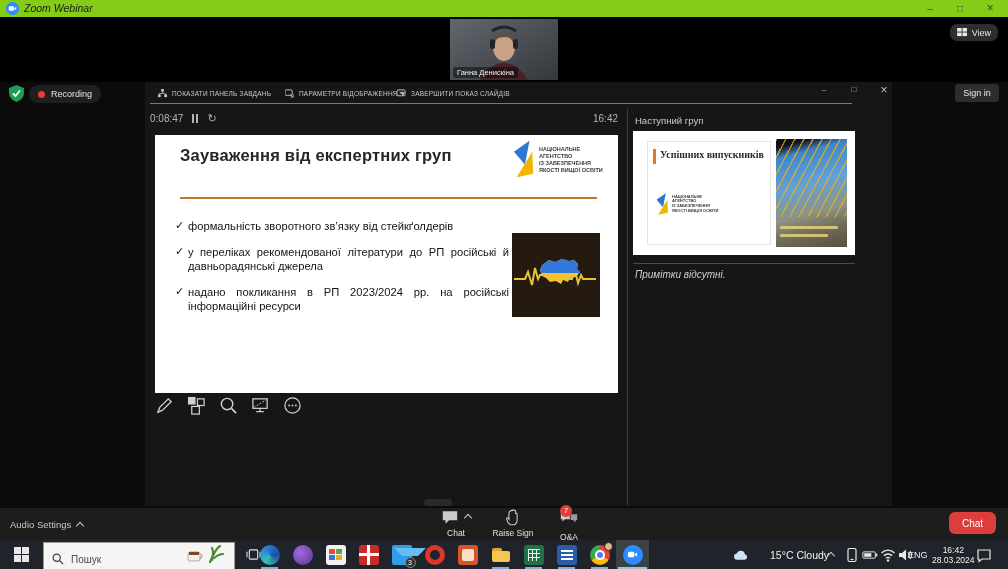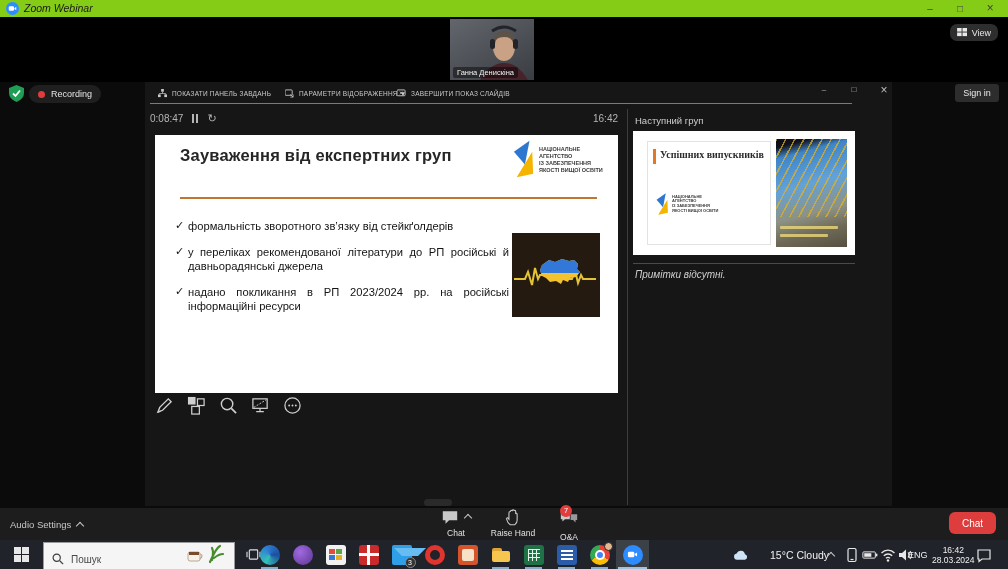--- a/index.html
+++ b/index.html
@@ -11,21 +11,21 @@
   .zlogo{position:absolute;left:6px;top:2px;width:13px;height:13px;border-radius:50%;background:#2d8cff;display:flex;align-items:center;justify-content:center;}
   .zlogo svg{width:9px;height:9px;}
   .wtitle{position:absolute;left:24px;top:2px;font-size:10.5px;color:#1a1a1a;}
   .wbtn{position:absolute;top:0;width:28px;height:17px;text-align:center;font-size:10px;color:#444;line-height:17px;cursor:default;}
   .glyph-min::before{content:"–";}
   .glyph-max::before{content:"□";}
   .glyph-close::before{content:"×";font-size:12px;}
 
   
   .videostrip{position:absolute;left:0;top:17px;width:1008px;height:65px;background:#000;}
-  .vthumb{position:absolute;left:450px;top:2px;width:84px;height:61px;background:#55595f;overflow:hidden;}
+  .vthumb{position:absolute;left:450px;top:2px;width:108px;height:61px;background:#55595f;overflow:hidden;}
   .vname{position:absolute;left:3px;bottom:2px;font-size:7.5px;color:#f0f0f0;background:rgba(0,0,0,.45);padding:1px 4px;border-radius:2px;}
   .viewbtn{position:absolute;right:10px;top:7px;height:17px;background:#2e2e2e;border-radius:7px;color:#e8e8e8;font-size:9px;display:flex;align-items:center;padding:0 7px;gap:4px;}
 
   
   .shared{position:absolute;left:0;top:82px;width:1008px;height:426px;background:#0b0b0b;}
   .shield{position:absolute;left:8px;top:3px;width:17px;height:17px;}
   .recpill{position:absolute;left:29px;top:3px;height:18px;background:#1f1f1f;border-radius:9px;display:flex;align-items:center;padding:0 9px;gap:6px;}
   .recdot{width:7px;height:7px;border-radius:50%;background:#e33b3b;}
   .reclabel{font-size:9px;color:#e4e4e4;}
   .signin{position:absolute;left:955px;top:2px;width:44px;height:18px;background:#2d2d2d;border:none;border-radius:3px;color:#eaeaea;font-size:9px;}
@@ -358,21 +358,21 @@
           </svg>
         <span class="chev-up" style="margin-top:6px;"></span>
       </div>
       <span class="zlabel">Chat</span>
     </div>
 
     <div class="zctl" style="left:483px;">
       <svg viewBox="0 0 20 18">
         <path d="M7 17 q-3 -2 -4 -6 q-.4 -2 1.2 -1.6 l1.3 1.6 V4 q0 -1.6 1.5 -1.6 q.6 -2 2 -1 q1 -1.6 2.2 -.2 q1.8 -.6 1.8 1.4 v2 q1.6 -.6 1.6 1.2 V12 q0 3 -2.5 5 z" fill="none" stroke="#c9c9c9" stroke-width="1.2"></path>
       </svg>
-      <span class="zlabel">Raise Hand</span>
+      <span class="zlabel">Raise Sign</span>
     </div>
 
     <div class="zctl" style="left:539px;">
       <div style="position:relative;">
         <svg viewBox="0 0 22 18" width="20" height="17">
           <path d="M1 3 h11 v8 h-6 l-3 3 v-3 h-2 z" fill="#c9c9c9"></path>
           <path d="M13 5 h8 v7 h-2 v3 l-3 -3 h-3 z" fill="#9a9a9a"></path>
         </svg>
         <span class="qabadge">7</span>
       </div>

